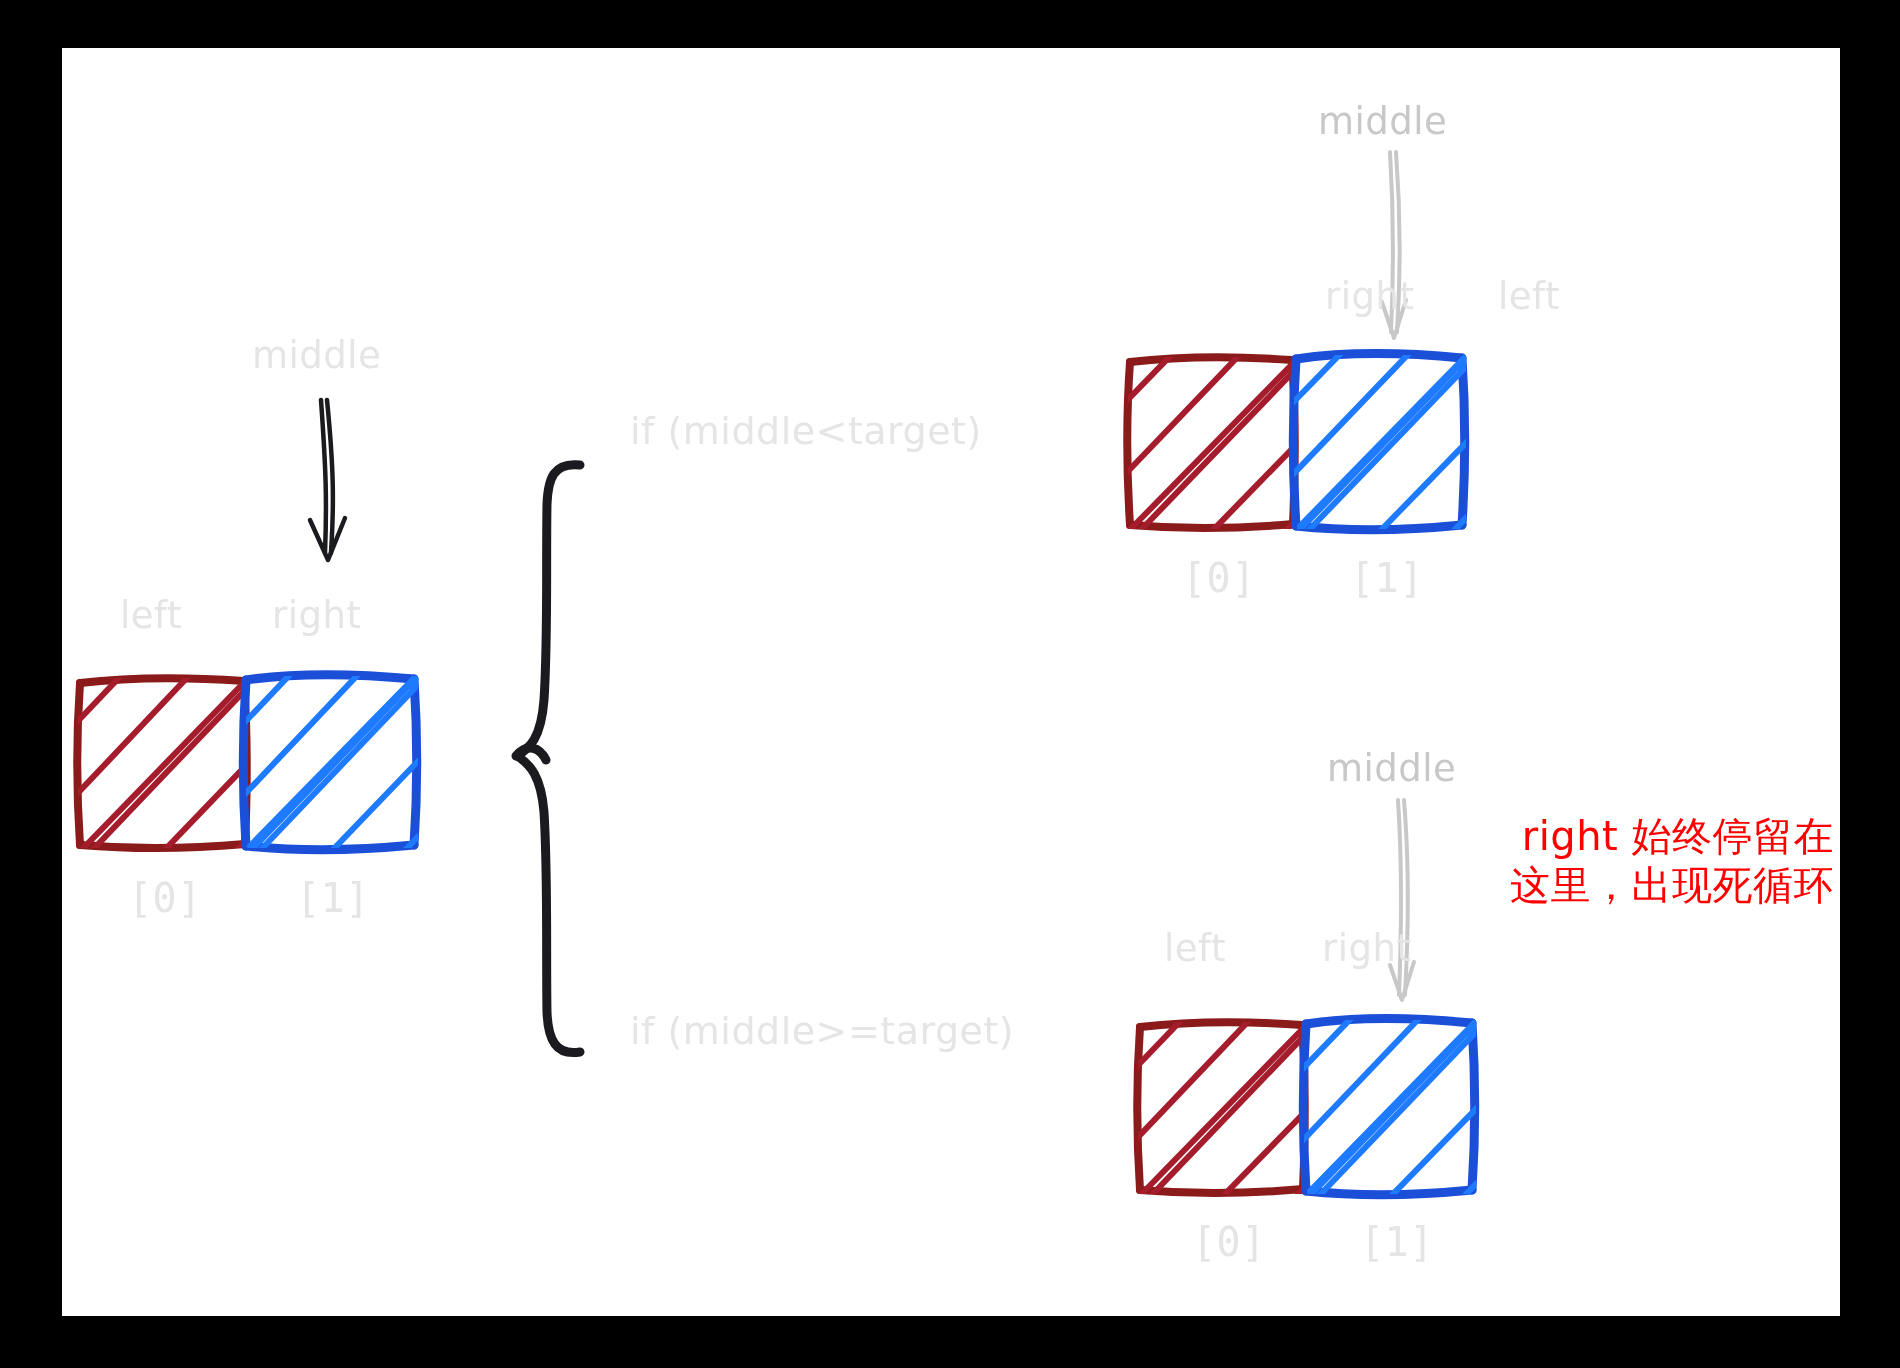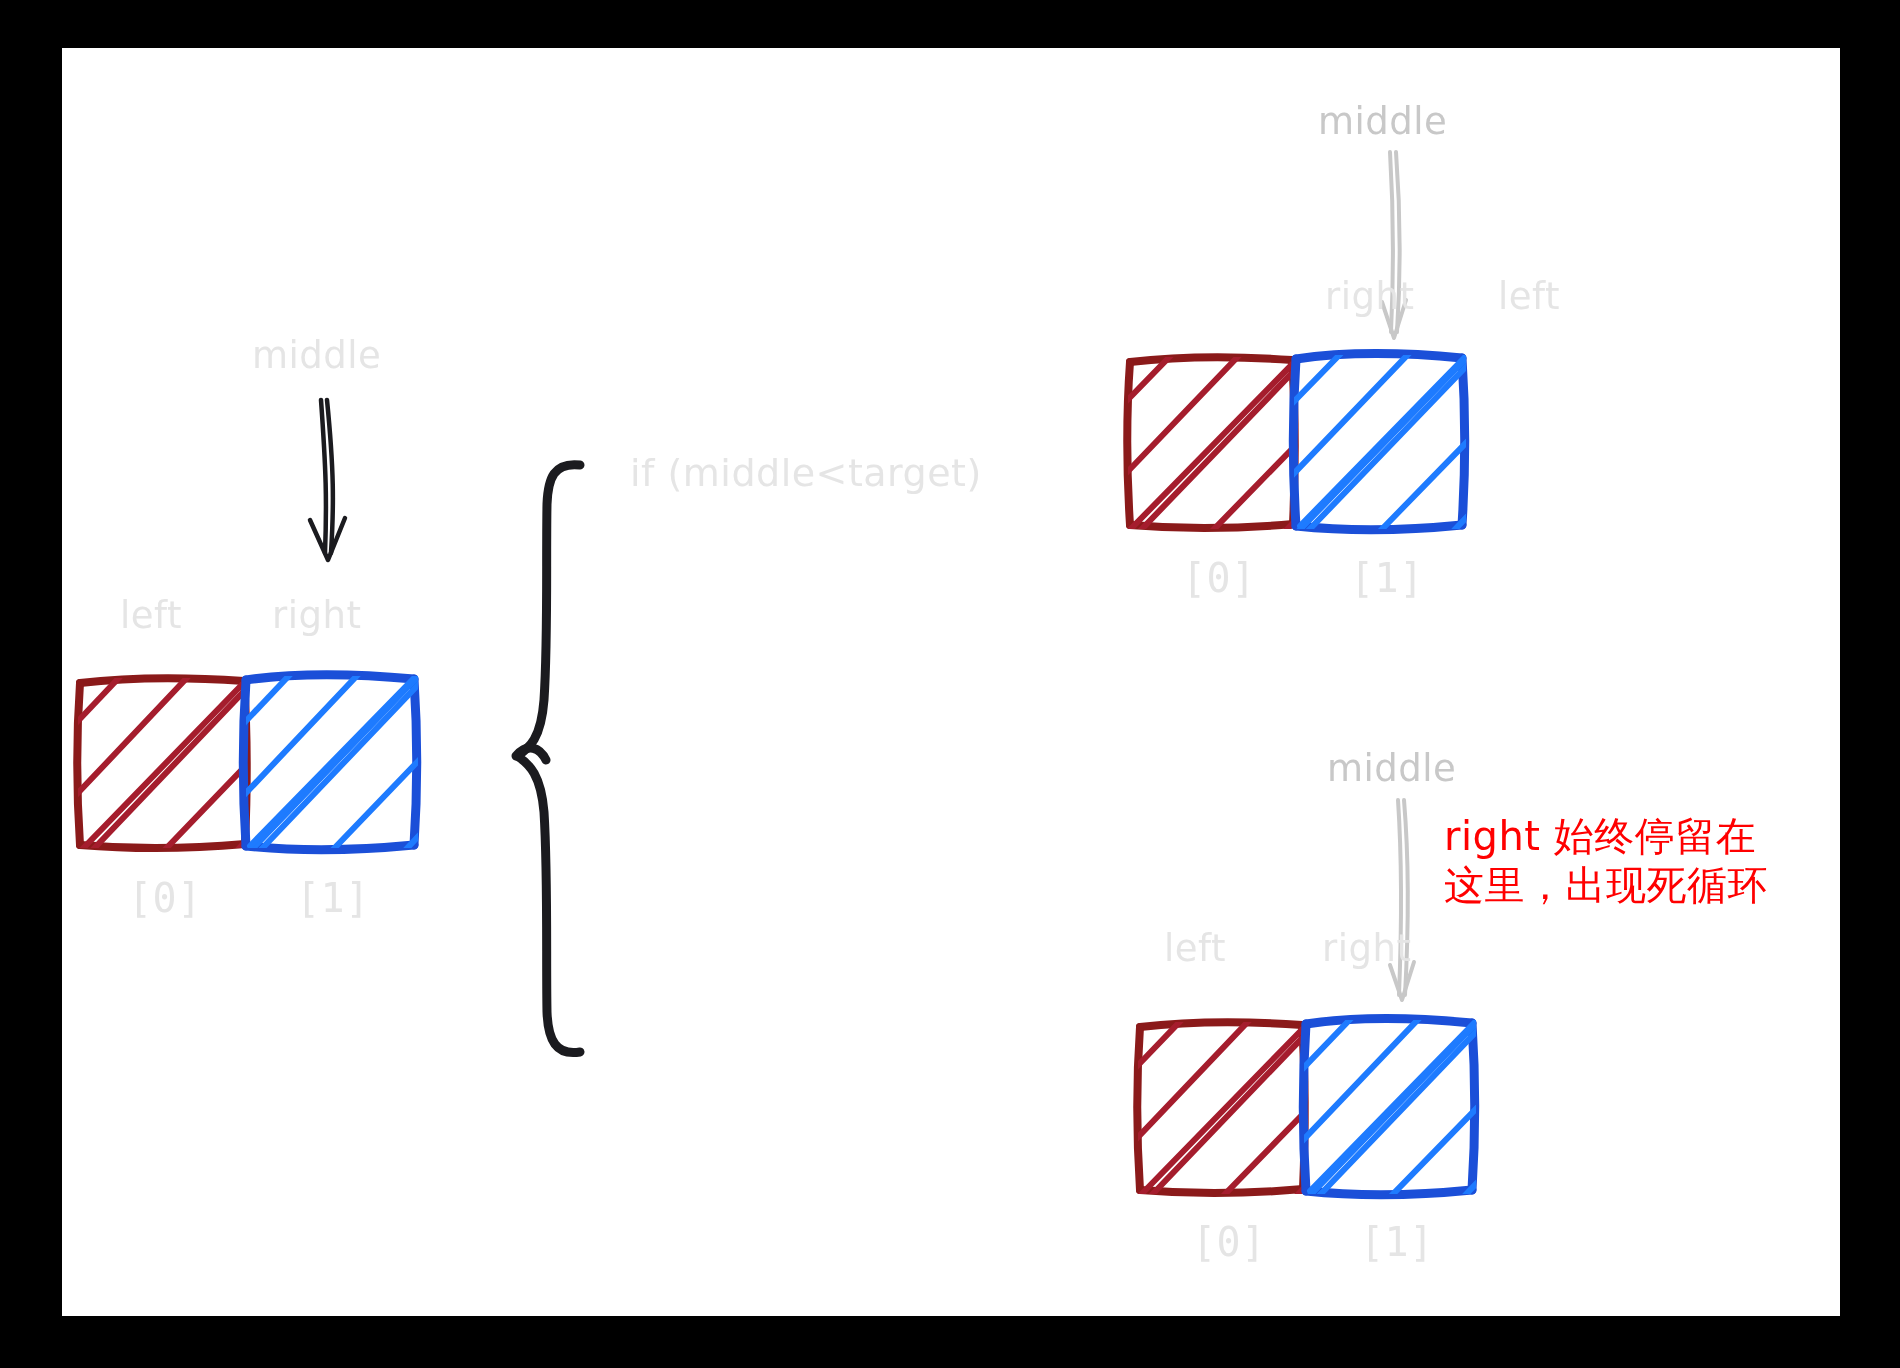--- a/index.html
+++ b/index.html
@@ -30,21 +30,21 @@
     line-height:1;
   }
   .lbl.idx{font-size:40px;font-family:"DejaVu Sans Mono","Liberation Mono",monospace;}
   .lbl.ghost{color:#c8c8c8;}
   .lbl.code{font-size:38px;}
   .lbl.note{
     color:#ff0000;
     font-size:40px;
     line-height:1.22;
     white-space:pre-line;
-    text-align:left;
+    text-align:right;
   }
   svg{position:absolute;left:0;top:0;overflow:visible;}
   .nosel{user-select:none;}
 </style>
 </head>
 <body>
 
 <div id="root">
 
   <div class="frame-edge" style="left:0;top:0;width:1900px;height:48px;transform:skewY(-0.45deg);transform-origin:left top;"></div>
@@ -197,21 +197,22 @@
       <line x1="1310" y1="1191" x2="1480" y2="1017"></line>
     </g>
   </svg>
 
   <div class="lbl nosel" style="left:252px;top:337px;">middle</div>
   <div class="lbl nosel" style="left:120px;top:597px;">left</div>
   <div class="lbl nosel" style="left:272px;top:597px;">right</div>
   <div class="lbl idx nosel" style="left:128px;top:878px;">[0]</div>
   <div class="lbl idx nosel" style="left:296px;top:878px;">[1]</div>
 
-  <div class="lbl code nosel" style="left:630px;top:454px;">if (middle&lt;target)</div>
+  <div class="lbl code nosel" style="left:630px;top:412px;">if (middle&lt;target)</div>
+  <div class="lbl code nosel" style="left:630px;top:1012px;">if (middle&gt;=target)</div>
 
   <div class="lbl ghost nosel" style="left:1318px;top:103px;">middle</div>
   <div class="lbl nosel" style="left:1325px;top:278px;">right</div>
   <div class="lbl nosel" style="left:1498px;top:278px;">left</div>
   <div class="lbl idx nosel" style="left:1182px;top:558px;">[0]</div>
   <div class="lbl idx nosel" style="left:1350px;top:558px;">[1]</div>
 
   <div class="lbl ghost nosel" style="left:1327px;top:750px;">middle</div>
   <div class="lbl nosel" style="left:1164px;top:930px;">left</div>
   <div class="lbl nosel" style="left:1322px;top:930px;">right</div>

